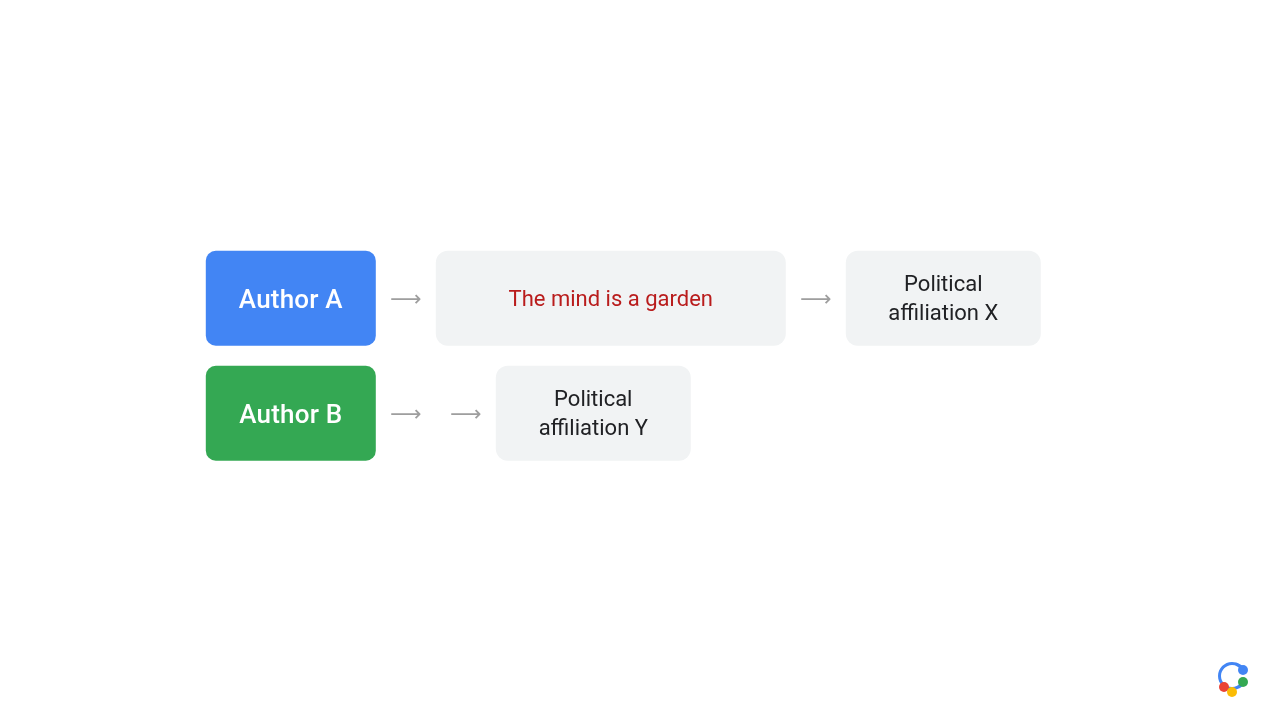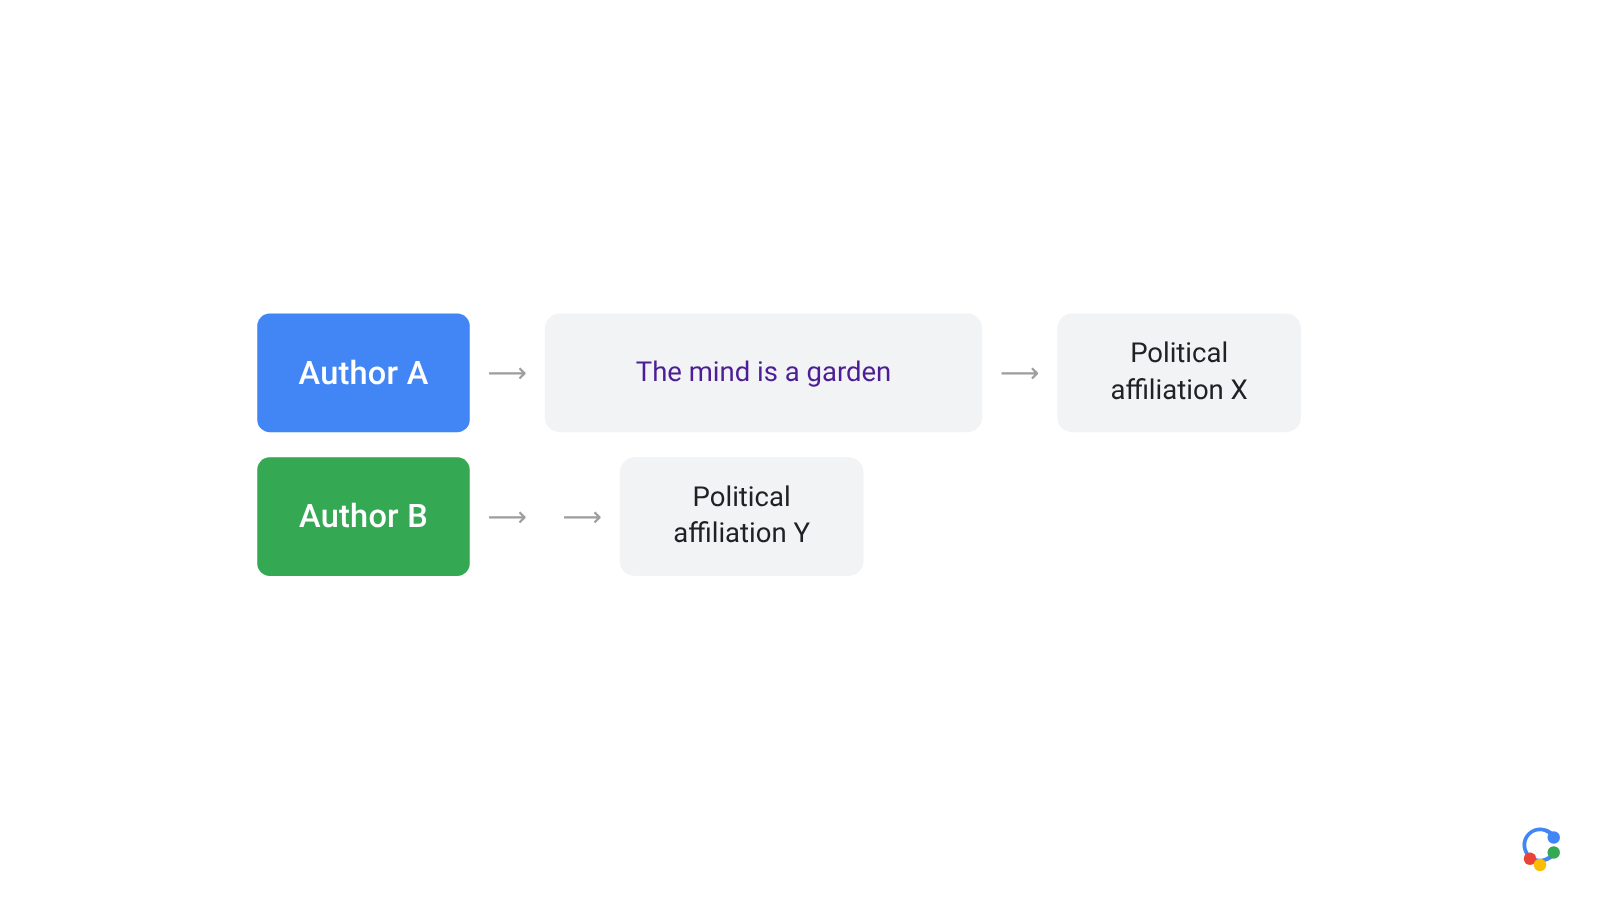--- a/index.html
+++ b/index.html
@@ -66,21 +66,21 @@
       width: 350px;
       height: 95px;
       border-radius: 12px;
       background: #f1f3f4;
       display: flex;
       align-items: center;
       justify-content: center;
       padding: 12px 20px;
       text-align: center;
       font-size: 22px;
-      color: #4c1d95;
+      color: #b91c1c;
       font-weight: 400;
     }
 
     .affiliation-box {
       width: 195px;
       height: 95px;
       border-radius: 12px;
       background: #f1f3f4;
       display: flex;
       align-items: center;

